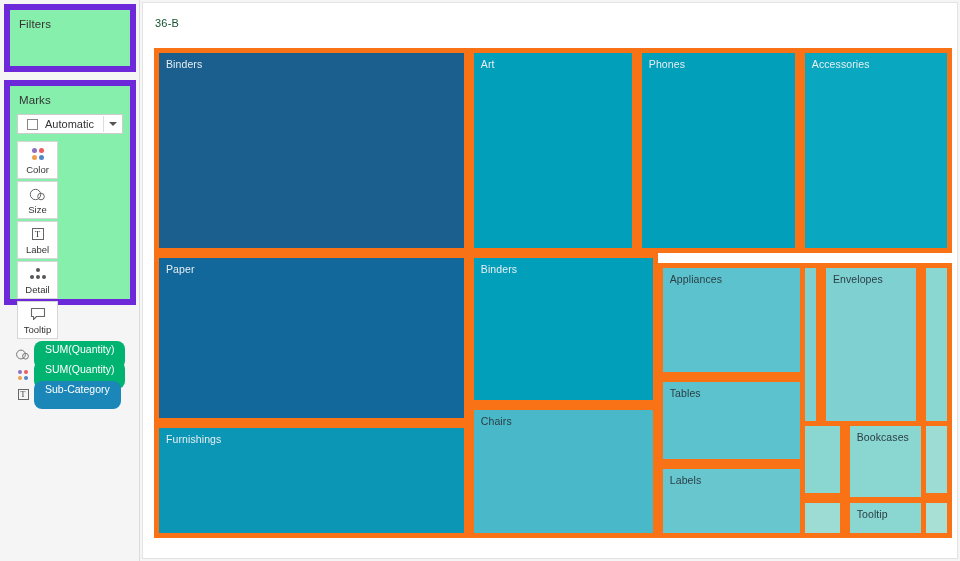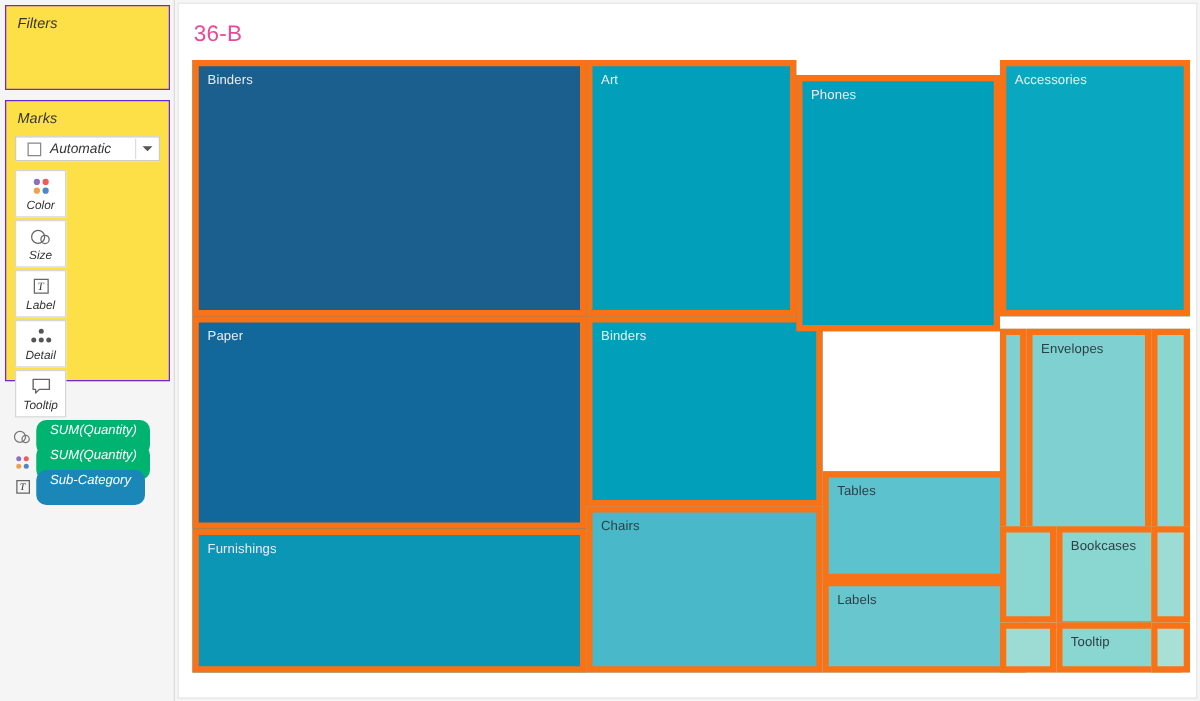--- a/index.html
+++ b/index.html
@@ -36,24 +36,23 @@
   }
   #left-panel::after {
     content: "";
     position: absolute;
     right: 0; top: 0; bottom: 0;
     width: 1px;
     background: #dcdcdc;
   }
 
   .card {
-    background: #fde047;
-    border: 1px solid #6d28d9;
-    box-sizing: border-box;
-    font-style: italic;
+    background: #86efac;
+    border: 6px solid #6d28d9;
+    box-sizing: border-box;
   }
   .card-title {
     font-size: 11.5px;
     color: #333333;
     padding: 8px 0 0 9px;
     letter-spacing: 0.1px;
   }
 
   #filters-card {
     height: 68px;
@@ -199,22 +198,22 @@
     width: 100%;
     height: 100%;
     border: 1px solid #e3e3e3;
     box-sizing: border-box;
     position: relative;
   }
   #sheet-title {
     position: absolute;
     left: 12px;
     top: 14px;
-    font-size: 18px;
-    color: #ec4899;
+    font-size: 11px;
+    color: #14532d;
     letter-spacing: 0.2px;
   }
   #treemap {
     position: absolute;
     left: 11px;
     top: 45px;
     width: 798px;
     height: 490px;
   }
   .tile {
@@ -359,25 +358,28 @@
           </div>
           <div class="tile" style="left: 314.811px; top: 0px; width: 167.979px; height: 205.016px; background: rgb(2, 159, 187);">
             <span class="tile-label lbl-light">Art</span>
           </div>
           <div class="tile" style="left: 314.811px; top: 205.016px; width: 188.966px; height: 151.998px; background: rgb(2, 159, 187);">
             <span class="tile-label lbl-light">Binders</span>
           </div>
           <div class="tile" style="left: 314.811px; top: 357.014px; width: 188.966px; height: 132.986px; background: rgb(73, 184, 201);">
             <span class="tile-label lbl-dark">Chairs</span>
           </div>
-          <div class="tile" style="left: 482.79px; top: 12px; width: 163.031px; height: 205.016px; background: rgb(2, 159, 187);">
+          <div class="tile" style="left: 482.79px; top: 0px; width: 163.031px; height: 205.016px; background: rgb(2, 159, 187);">
             <span class="tile-label lbl-light">Phones</span>
           </div>
           <div class="tile" style="left: 645.821px; top: 0px; width: 152.179px; height: 205.016px; background: rgb(10, 168, 192);">
             <span class="tile-label lbl-light">Accessories</span>
+          </div>
+          <div class="tile" style="left: 503.777px; top: 215.012px; width: 163.031px; height: 114.023px; background: rgb(92, 194, 205);">
+            <span class="tile-label lbl-dark">Appliances</span>
           </div>
           <div class="tile" style="left: 503.777px; top: 328.986px; width: 163.031px; height: 87.024px; background: rgb(92, 194, 205);">
             <span class="tile-label lbl-dark">Tables</span>
           </div>
           <div class="tile" style="left: 503.777px; top: 416.01px; width: 163.031px; height: 73.99px; background: rgb(104, 198, 207);">
             <span class="tile-label lbl-dark">Labels</span>
           </div>
           <div class="tile" style="left: 666.889px; top: 215.012px; width: 100.069px; height: 193.991px; background: rgb(127, 208, 209);">
             <span class="tile-label lbl-dark">Envelopes</span>
           </div>

